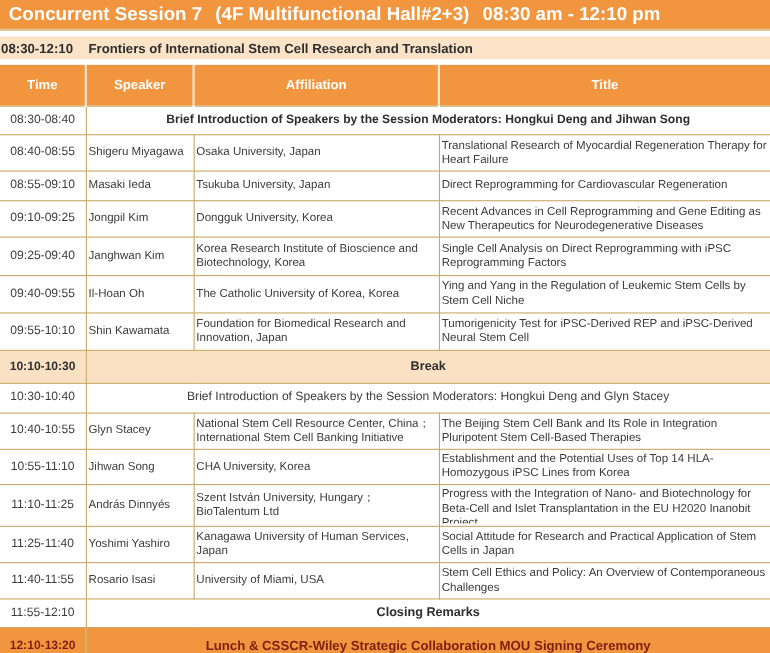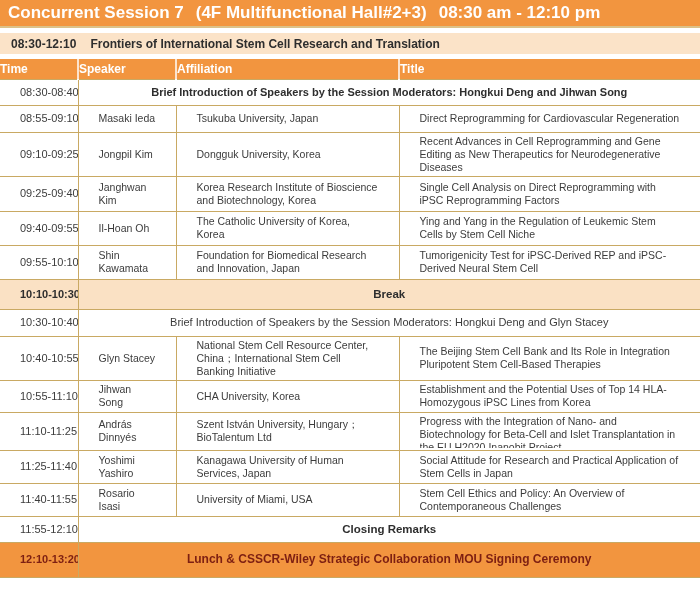--- a/index.html
+++ b/index.html
@@ -25,50 +25,50 @@
     gap: 12px;
     white-space: nowrap;
   }
   .gap { height: 5px; background: #ffffff; }
   
   .session-row {
     height: 21px;
     background: #FBE3C8;
     display: flex;
     align-items: center;
-    padding-left: 11px;
+    padding-left: 1px;
     gap: 14px;
     font-size: 12px;
     font-weight: bold;
     color: #2e2e2e;
     white-space: nowrap;
   }
   table.schedule {
     width: 700px;
     border-collapse: collapse;
     table-layout: fixed;
     font-size: 10.5px;
   }
   table.schedule thead th {
     background: #F2953F;
     color: #ffffff;
     font-size: 12px;
     font-weight: bold;
-    height: 20px;
-    text-align: left;
+    height: 37px;
+    text-align: center;
     border-left: 2px solid rgba(255,255,255,0.75);
     border-bottom: 1px solid #C9A963;
     padding: 0;
   }
   table.schedule thead th:first-child { border-left: none; }
   table.schedule tbody td {
     border-top: 1px solid #C9A963;
     border-bottom: 1px solid #C9A963;
     border-right: 1px solid #C9A963;
-    padding: 2px 20px;
+    padding: 2px 2px;
     vertical-align: middle;
     overflow: hidden;
     line-height: 13px;
     margin-left: 36px;
   }
   table.schedule tbody td:last-child { border-right: none; }
   td.time-cell {
     text-align: center;
     font-size: 11px;
     white-space: nowrap;
@@ -125,20 +125,26 @@
       <th>Speaker</th>
       <th>Affiliation</th>
       <th>Title</th>
     </tr>
   </thead>
   <tbody>
     <tr class="mod-bold h26">
       <td class="time-cell">08:30-08:40</td>
       <td class="merged-cell" colspan="3">Brief Introduction of Speakers by the Session Moderators: Hongkui Deng and Jihwan Song</td>
     </tr>
+    <tr class="h33">
+      <td class="time-cell">08:40-08:55</td>
+      <td>Shigeru Miyagawa</td>
+      <td>Osaka University, Japan</td>
+      <td>Translational Research of Myocardial Regeneration Therapy for Heart Failure</td>
+    </tr>
     <tr class="h27">
       <td class="time-cell">08:55-09:10</td>
       <td>Masaki Ieda</td>
       <td>Tsukuba University, Japan</td>
       <td>Direct Reprogramming for Cardiovascular Regeneration</td>
     </tr>
     <tr class="h33">
       <td class="time-cell">09:10-09:25</td>
       <td>Jongpil Kim</td>
       <td>Dongguk University, Korea</td>

